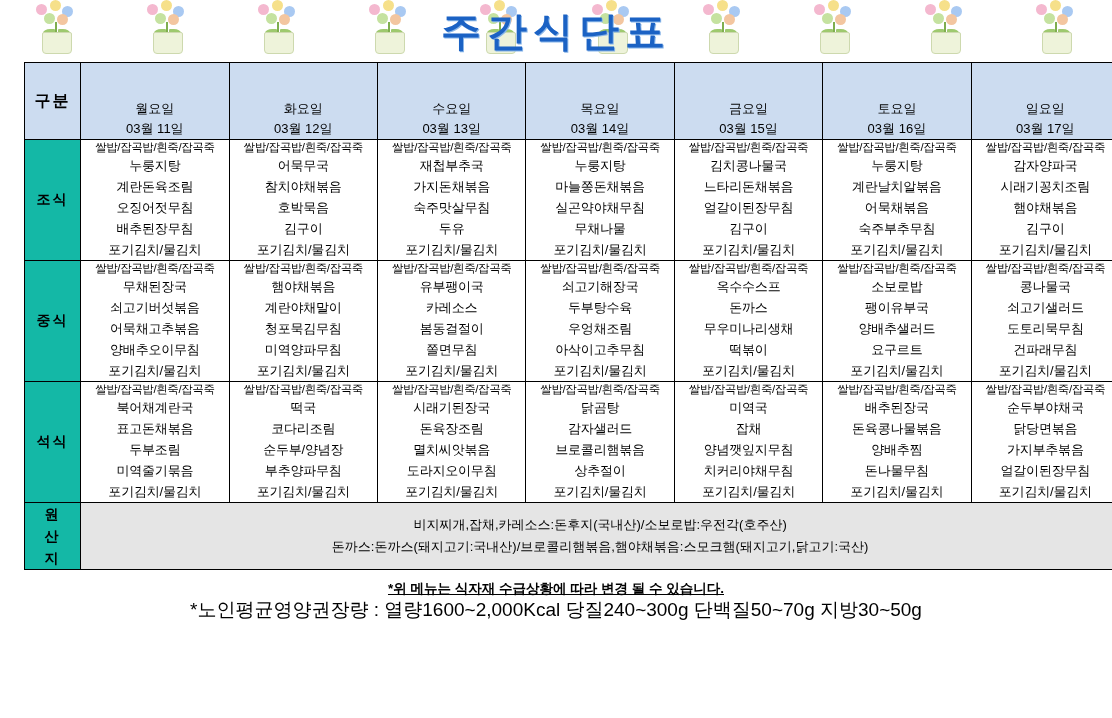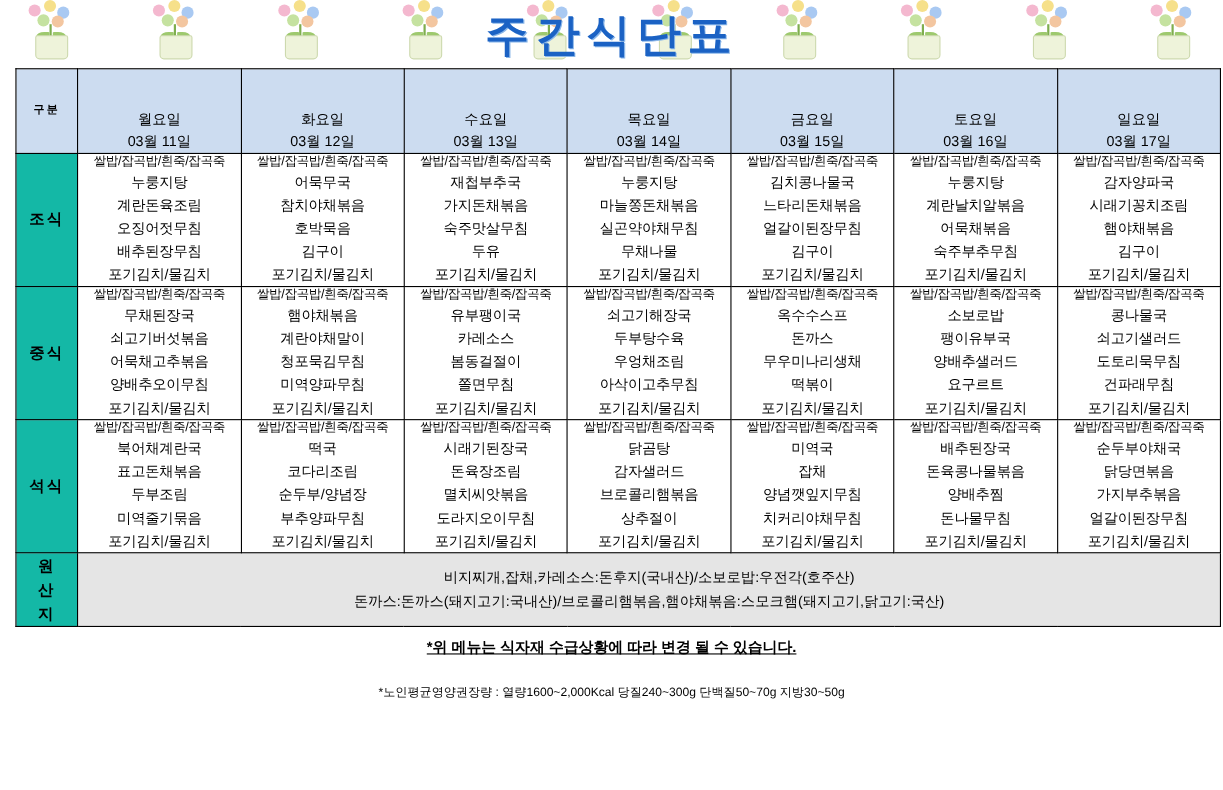--- a/index.html
+++ b/index.html
@@ -12,21 +12,21 @@
     height: 718px;
     font-family: "Liberation Sans", sans-serif;
     color: #000000;
     overflow: hidden;
   }
   .page {
     position: relative;
     width: 1112px;
     height: 554px;
     box-sizing: border-box;
-    padding: 0 14px;
+    padding: 0 24px;
   }
 
   
   .header {
     position: relative;
     height: 62px;
   }
   .title {
     position: absolute;
     left: 0;
@@ -116,21 +116,21 @@
   thead th {
     background: #ccdcf0;
     height: 42px;
     font-size: 13px;
     font-weight: normal;
     line-height: 20px;
   }
   thead th .dayname { display: block; margin-top: 36px; }
   thead th .daydate { display: block; }
   thead th.corner {
-    font-size: 10px;
+    font-size: 16px;
     font-weight: bold;
     letter-spacing: 2px;
   }
 
   td.rowlabel {
     background: #14b8a6;
     font-size: 14px;
     font-weight: bold;
     letter-spacing: 2px;
   }
@@ -170,23 +170,23 @@
     margin-top: 9px;
     text-align: center;
   }
   .footer .note1 {
     font-size: 13.5px;
     font-weight: bold;
     text-decoration: underline;
     line-height: 20px;
   }
   .footer .note2 {
-    font-size: 11px;
+    font-size: 19px;
     line-height: 22px;
-    margin-top: 20px;
+    margin-top: 0;
   }
 </style>
 </head>
 <body>
 
 <div class="page">
 
   <div class="header">
     <div class="deco-row" id="deco-row">
         <div class="deco">

